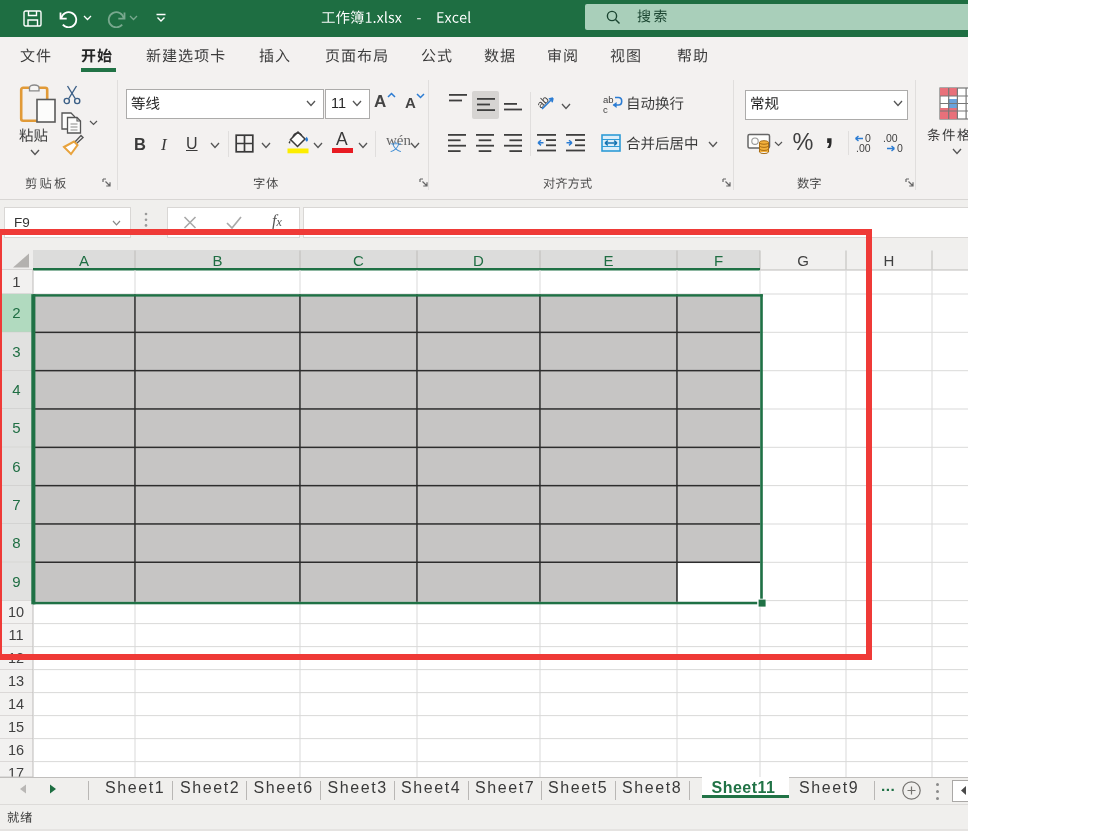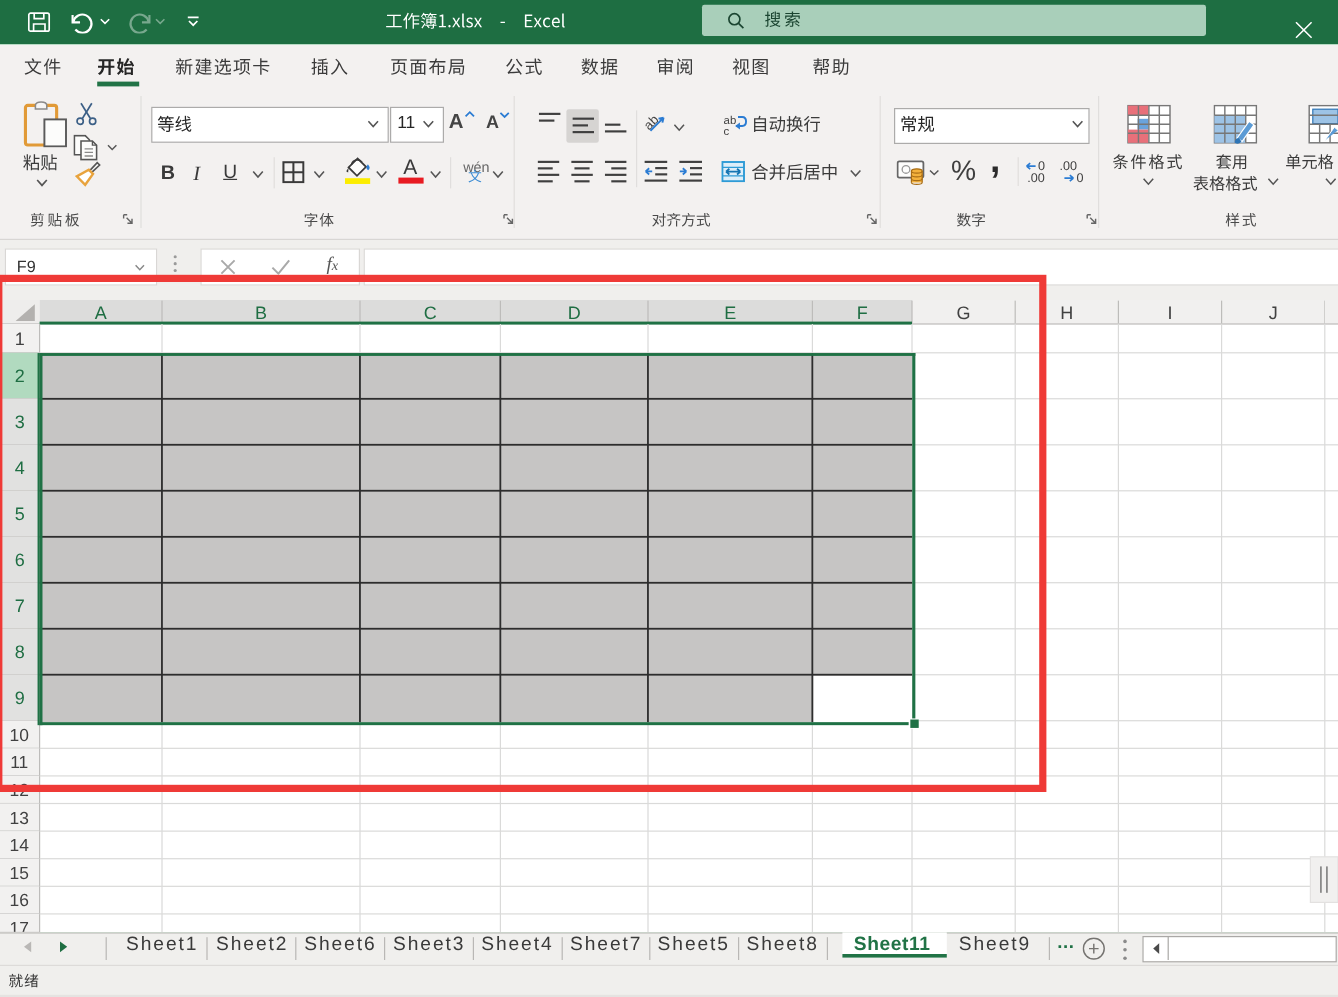--- a/index.html
+++ b/index.html
@@ -1,14 +1,14 @@
 <!DOCTYPE html>
 <html><head><meta charset="utf-8"><style>
 html,body{margin:0;padding:0;background:#fff}
-#page{position:relative;width:1115px;height:831px;overflow:hidden;font-family:"Liberation Sans",sans-serif;background:#86efac}
+#page{position:relative;width:968px;height:831px;overflow:hidden;font-family:"Liberation Sans",sans-serif;background:#f9a8d4}
 </style></head><body>
 <div id="page">
 <div style="position:absolute;left:0.0px;top:0.0px;width:1115.0px;height:37.0px;background:#1e6e42;z-index:0"></div>
 <div style="position:absolute;left:23.0px;top:10.0px;line-height:0;z-index:6"><svg width="22" height="17" viewBox="0 0 22 17">
         <g fill="none" stroke="#fff" stroke-width="1.4">
           <rect x="1" y="1" width="17" height="15" rx="1.5"></rect>
           <path d="M5.5 1v4.5h8V1"></path>
           <path d="M5 16v-6h9.5v6"></path>
         </g>
       </svg></div>
@@ -228,21 +228,21 @@
 </svg></div>
 <div style="position:absolute;left:313.0px;top:142.0px;line-height:0;z-index:6"><svg width="10" height="7" viewBox="0 0 10 7">
         <path d="M1 1 L5 5.5 L9 1" fill="none" stroke="#555" stroke-width="1.3"></path>
       </svg></div>
 <div style="position:absolute;left:336.0px;top:131.0px;font-family:'Liberation Sans',sans-serif;font-size:17.5px;color:#3a3a3a;font-weight:normal;font-style:normal;letter-spacing:0;line-height:1;z-index:5;">A</div>
 <div style="position:absolute;left:332.0px;top:148.0px;width:21.0px;height:5.0px;background:#e81b22;z-index:2"></div>
 <div style="position:absolute;left:358.0px;top:142.0px;line-height:0;z-index:6"><svg width="10" height="7" viewBox="0 0 10 7">
         <path d="M1 1 L5 5.5 L9 1" fill="none" stroke="#555" stroke-width="1.3"></path>
       </svg></div>
 <div style="position:absolute;left:375.0px;top:131.0px;width:1.0px;height:26.0px;background:#e0dedd;z-index:1"></div>
-<div style="position:absolute;left:386.0px;top:132.5px;font-family:Liberation Sans, sans-serif;font-size:12px;color:#666;font-weight:normal;font-style:normal;letter-spacing:0;line-height:1;z-index:5;">wén</div>
+<div style="position:absolute;left:386.0px;top:132.5px;font-family:Liberation Serif, serif;font-size:15px;color:#666;font-weight:normal;font-style:normal;letter-spacing:0;line-height:1;z-index:5;">wén</div>
 <div style="position:absolute;left:390.0px;top:141.3px;z-index:5;line-height:0"><svg width="11.5" height="13.3" viewBox="0 0 11.5 13.3">
         <g transform="translate(0,10.12) scale(0.011500,-0.011500)" fill="#3b8bd4">
           <path d="M423 823C453 774 485 707 497 666L580 693C566 734 531 799 501 847ZM50 664V590H206C265 438 344 307 447 200C337 108 202 40 36 -7C51 -25 75 -60 83 -78C250 -24 389 48 502 146C615 46 751 -28 915 -73C928 -52 950 -20 967 -4C807 36 671 107 560 201C661 304 738 432 796 590H954V664ZM504 253C410 348 336 462 284 590H711C661 455 592 344 504 253Z"></path>
         </g>
       </svg></div>
 <div style="position:absolute;left:410.0px;top:142.0px;line-height:0;z-index:6"><svg width="10" height="7" viewBox="0 0 10 7">
         <path d="M1 1 L5 5.5 L9 1" fill="none" stroke="#555" stroke-width="1.3"></path>
       </svg></div>
 <div style="position:absolute;left:449.0px;top:93.0px;line-height:0;z-index:6"><svg width="19" height="24" viewBox="0 0 19 24">
         <rect x="0.0" y="1.0" width="18.0" height="1.8" fill="#3f3f3f"></rect>

